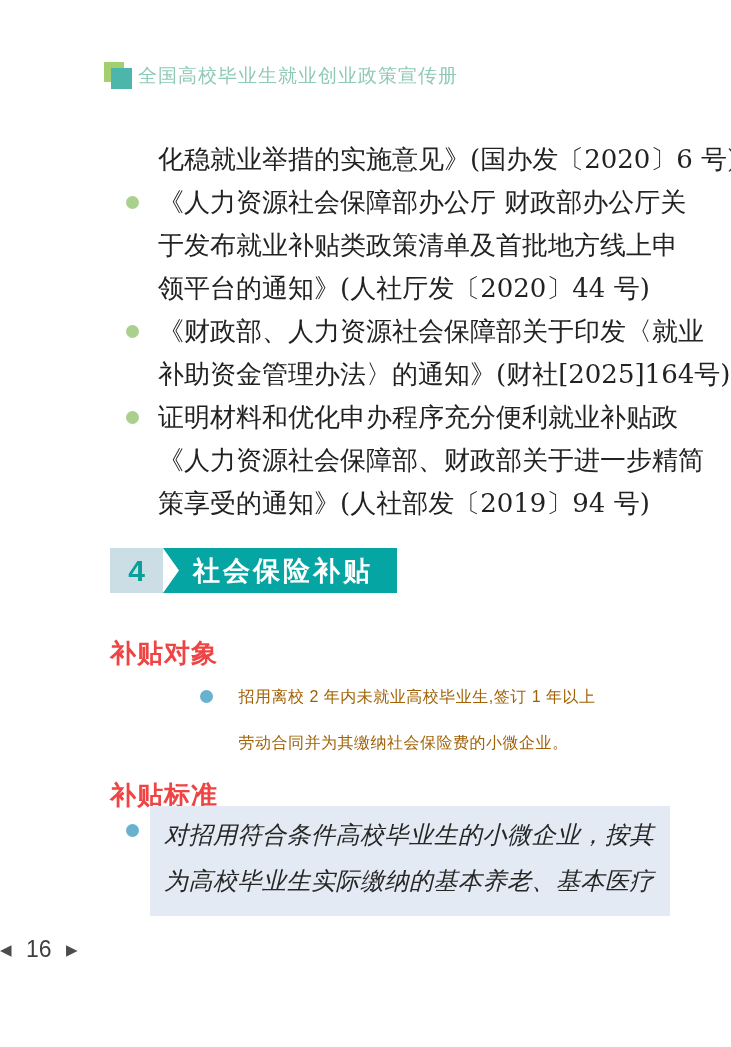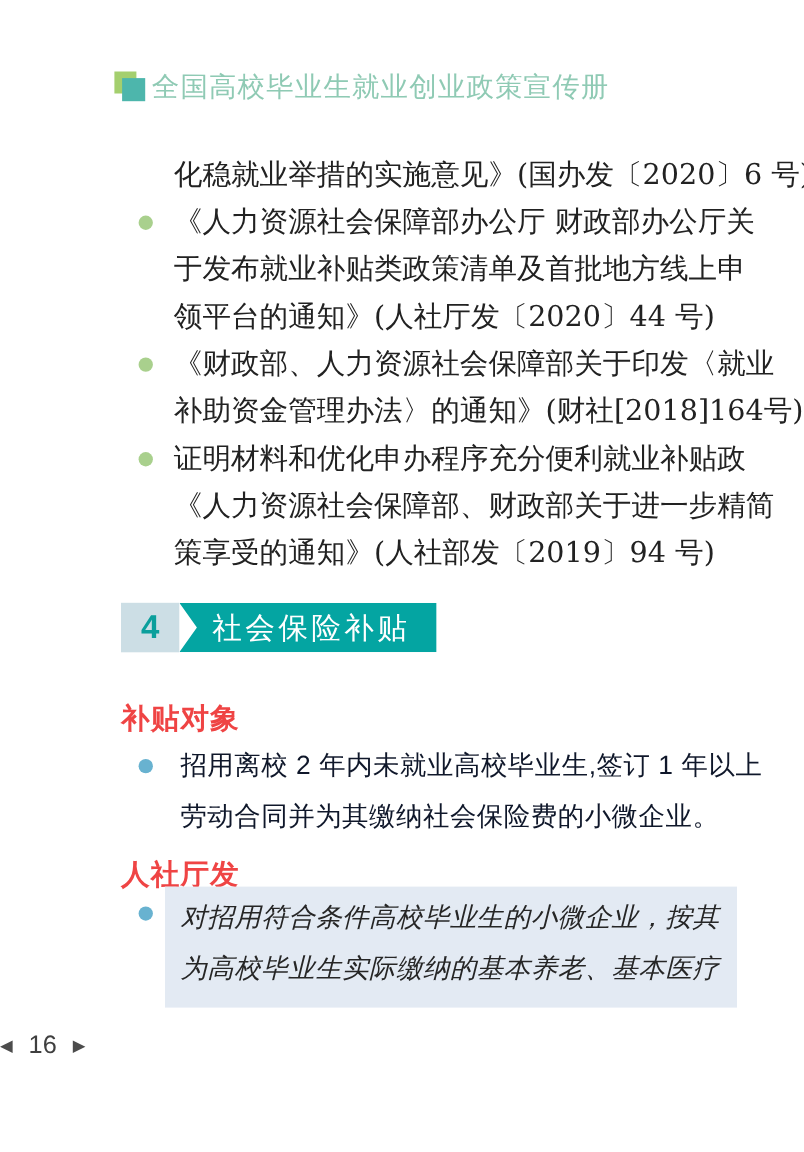--- a/index.html
+++ b/index.html
@@ -7,49 +7,49 @@
   .page {
     position:relative; width:731px; height:1047px; background:#ffffff;
     font-family:"Liberation Sans", sans-serif; overflow:hidden;
     margin:0 auto;
   }
   
   .hdr { position:absolute; top:62px; left:104px; display:flex; align-items:center; }
   .logo { position:relative; width:30px; height:28px; flex:0 0 auto; }
   .logo .sq-back { position:absolute; left:0; top:0; width:20px; height:20px; background:#a4cf6e; }
   .logo .sq-front { position:absolute; left:7px; top:6px; width:21px; height:21px; background:#4db6ac; }
-  .hdr-title { color:#8fcab4; font-size:25px; letter-spacing:1px; margin-left:4px; }
+  .hdr-title { color:#8fcab4; font-size:19px; letter-spacing:1px; margin-left:4px; }
 
   
   .ref-list { position:absolute; top:138px; left:110px; width:560px;
     font-family:"DejaVu Serif","Liberation Serif",serif; font-weight:400;
     font-size:26px; color:#222; line-height:43px; }
   .ref-cont { padding-left:48px; white-space:nowrap; }
   .ref-item { display:flex; }
   .ref-bullet { flex:0 0 48px; padding-top:15px; }
   .dot { display:block; width:13px; height:13px; border-radius:50%; margin-left:16px; }
   .dot-green { background:#a9d08d; }
   .dot-blue  { background:#68b2d0; }
   .ref-lines div { white-space:nowrap; }
 
   
   .banner { position:absolute; top:548px; left:110px; display:flex; height:45px; }
   .banner-num { width:53px; background:#ccdee5; color:#0b9f9c; font-weight:bold;
     font-size:30px; display:flex; align-items:center; justify-content:center; }
-  .banner-title { background:#04a5a2; color:#ffffff; font-weight:normal; font-size:27px;
+  .banner-title { background:#04a5a2; color:#ffffff; font-weight:bold; font-size:27px;
     letter-spacing:3px; display:flex; align-items:center; padding:0 24px 0 30px;
     clip-path:polygon(0 0, 16px 50%, 0 100%, 100% 100%, 100% 0); }
 
   
   .sub-heading { position:absolute; left:110px; color:#ef4444; font-weight:bold;
     font-size:26px; letter-spacing:1px; }
   .sh-target { top:636px; }
   .sh-standard { top:778px; }
   .body-item { position:absolute; left:110px; width:560px; display:flex;
-    font-size:24px; color:#0f172a; line-height:46px; }
+    font-size:16px; color:#a16207; line-height:46px;justify-content:center; }
   .bi-target { top:674px; }
   .body-bullet { flex:0 0 54px; padding-top:16px; }
   .body-lines div { white-space:nowrap; letter-spacing:0.5px; }
 
   
   .hl-row { position:absolute; top:806px; left:110px; width:560px; display:flex;
     font-size:24px; color:#262626; line-height:46px; }
   .hl-bullet { flex:0 0 40px; padding-top:18px; }
   .hl-box { background:#e3eaf3; flex:1; padding:6px 8px 12px 14px; }
   .hl-box div { white-space:nowrap; letter-spacing:0.5px;font-style:italic; }
@@ -86,21 +86,21 @@
         <div>领平台的通知》(人社厅发〔2020〕44 号)</div>
       </div>
     </div>
 
     <div class="ref-item">
       <span class="ref-bullet">
           <span class="dot dot-green"></span>
         </span>
       <div class="ref-lines">
         <div>《财政部、人力资源社会保障部关于印发〈就业</div>
-        <div>补助资金管理办法〉的通知》(财社[2018]164号)</div>
+        <div>补助资金管理办法〉的通知》(财社[2025]164号)</div>
       </div>
     </div>
 
     <div class="ref-item">
       <span class="ref-bullet">
           <span class="dot dot-green"></span>
         </span>
       <div class="ref-lines">
         <div>证明材料和优化申办程序充分便利就业补贴政</div>
         <div>《人力资源社会保障部、财政部关于进一步精简</div>
@@ -119,21 +119,21 @@
   <div class="body-item bi-target">
     <span class="body-bullet">
         <span class="dot dot-blue"></span>
       </span>
     <div class="body-lines">
       <div>招用离校 2 年内未就业高校毕业生,签订 1 年以上</div>
       <div>劳动合同并为其缴纳社会保险费的小微企业。</div>
     </div>
   </div>
 
-  <div class="sub-heading sh-standard">人社厅发</div>
+  <div class="sub-heading sh-standard">补贴标准</div>
 
   <div class="hl-row">
     <span class="hl-bullet">
         <span class="dot dot-blue"></span>
       </span>
     <div class="hl-box">
       <div>对招用符合条件高校毕业生的小微企业，按其</div>
       <div>为高校毕业生实际缴纳的基本养老、基本医疗</div>
     </div>
   </div>

